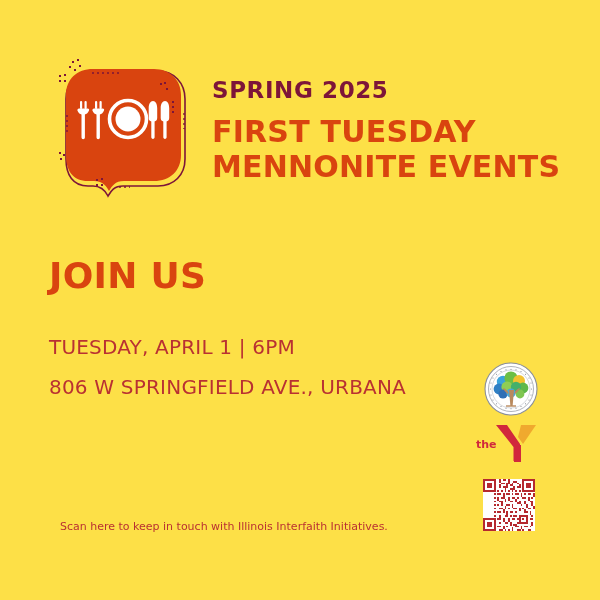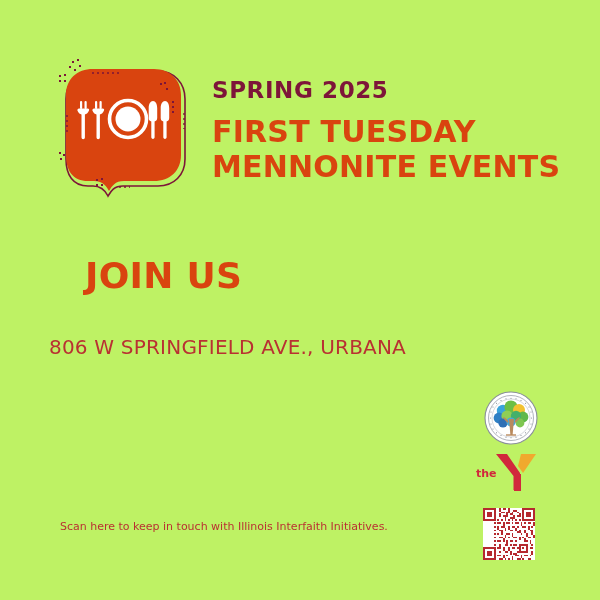--- a/index.html
+++ b/index.html
@@ -5,21 +5,21 @@
   * { margin:0; padding:0; box-sizing:border-box; }
   html, body {
     width:600px; height:600px;
     background:#ffffff;
     font-family:"DejaVu Sans", sans-serif;
     overflow:hidden;
   }
   .flyer {
     position:relative;
     width:600px; height:600px;
-    background:#bef264;
+    background:#fde047;
   }
 
   
   .logo-mark {
     position:absolute;
     left:48px; top:55px;
     width:150px; height:145px;
   }
   .logo-mark svg { display:block; width:150px; height:145px; }
 
@@ -52,21 +52,20 @@
   
   .join-heading {
     position:absolute;
     left:49px; top:258px;
     font-family:"DejaVu Sans", sans-serif;
     font-weight:bold;
     font-size:36px;
     letter-spacing:0.3px;
     color:#d9440f;
     line-height:1;
-    margin-left:36px;
   }
 
   
   .details {
     position:absolute;
     left:49px; top:337px;
     width:420px;
   }
   .detail-line {
     font-family:"DejaVu Sans", sans-serif;
@@ -88,21 +87,21 @@
     font-weight:normal;
     font-size:11px;
     color:#b93132;
     line-height:1;
     white-space:nowrap;
   }
 
   
   .logo-stack {
     position:absolute;
-    left:474px; top:389px;
+    left:474px; top:360px;
     width:76px;
   }
   .seal-logo { width:66px; height:58px; display:block; margin-left:4px; }
   .y-logo { width:74px; height:50px; display:block; margin-top:-1px; }
   .qr-wrap { margin-top:12px; margin-left:6px; width:58px; height:52px; }
   .qr-wrap svg { display:block; width:58px; height:52px; }
 </style>
 </head>
 <body>
 
@@ -185,20 +184,21 @@
     <div class="kicker">SPRING 2025</div>
     <div class="title-block">
       <div class="title-line">FIRST TUESDAY</div>
       <div class="title-line">MENNONITE EVENTS</div>
     </div>
   </div>
 
   <div class="join-heading">JOIN US</div>
 
   <div class="details">
+    <div class="detail-line">TUESDAY, APRIL 1 | 6PM</div>
     <div class="detail-line">806 W SPRINGFIELD AVE., URBANA</div>
   </div>
 
   <div class="scan-caption">Scan here to keep in touch with Illinois Interfaith Initiatives.</div>
 
   <div class="logo-stack">
 
     <svg class="seal-logo" viewBox="0 0 66 58" xmlns="http://www.w3.org/2000/svg">
       <circle cx="33" cy="29" r="26" fill="#ffffff" stroke="#8a8f9a" stroke-width="1.1"></circle>
       <circle cx="33" cy="29" r="22.5" fill="#ffffff" stroke="#9aa0aa" stroke-width="0.8"></circle>

